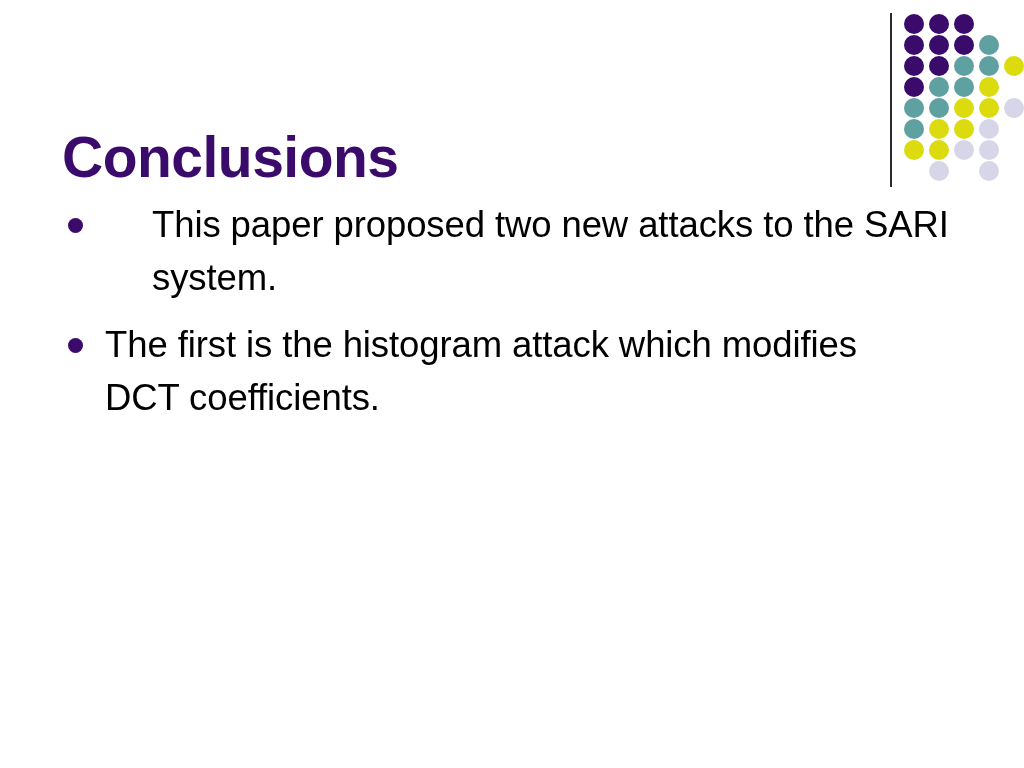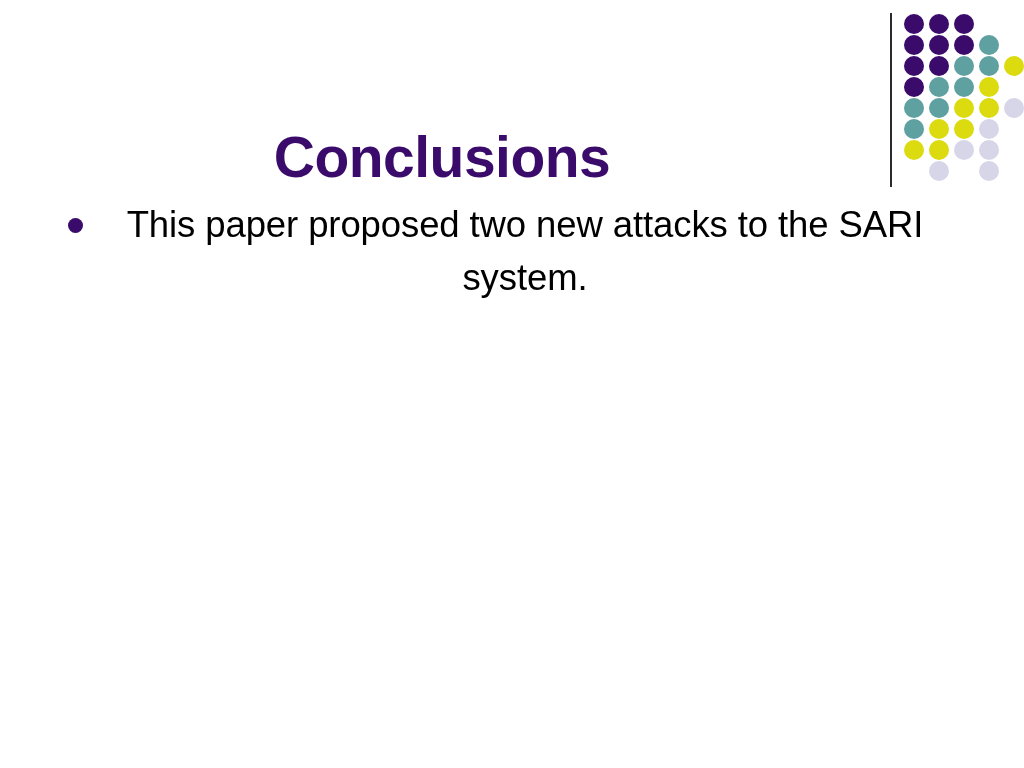--- a/index.html
+++ b/index.html
@@ -14,21 +14,20 @@
     font-family: "Liberation Sans", sans-serif;
     position: relative;
   }
 
   #slide {
     position: absolute;
     left: 0; top: 0;
     width: 1024px;
     height: 768px;
     background: #ffffff;
-    text-align: center;
   }
 
   
   #motif {
     position: absolute;
     left: 888px;
     top: 0px;
     width: 136px;
     height: 200px;
   }
@@ -90,21 +89,21 @@
     border-radius: 50%;
     background: #3a0b6b;
   }
   .bullet-text {
     display: block;
     font-size: 36.5px;
     line-height: 53px;
     color: #000000;
     letter-spacing: -0.1px;
   }
-  .w1 { max-width: 840px; }
+  .w1 { max-width: 840px; margin-left: 47px; }
   .w2 { max-width: 760px; }
   .w3 { max-width: 905px; }
 </style>
 </head>
 <body>
 
 <div id="slide">
 
   <div id="motif">
     <div id="motif-rule"></div>
@@ -145,16 +144,20 @@
 
   <h1 id="title">Conclusions</h1>
 
   <div id="bullets">
 
     <div class="bullet-row">
       <span class="bullet-glyph"></span>
       <span class="bullet-text w1">This paper proposed two new attacks to the SARI system.</span>
     </div>
 
+    <div class="bullet-row">
+      <span class="bullet-glyph"></span>
+      <span class="bullet-text w2">The first is the histogram attack which modifies DCT coefficients.</span>
+    </div>
 
 
   </div>
 </div>
 
 </body></html>

